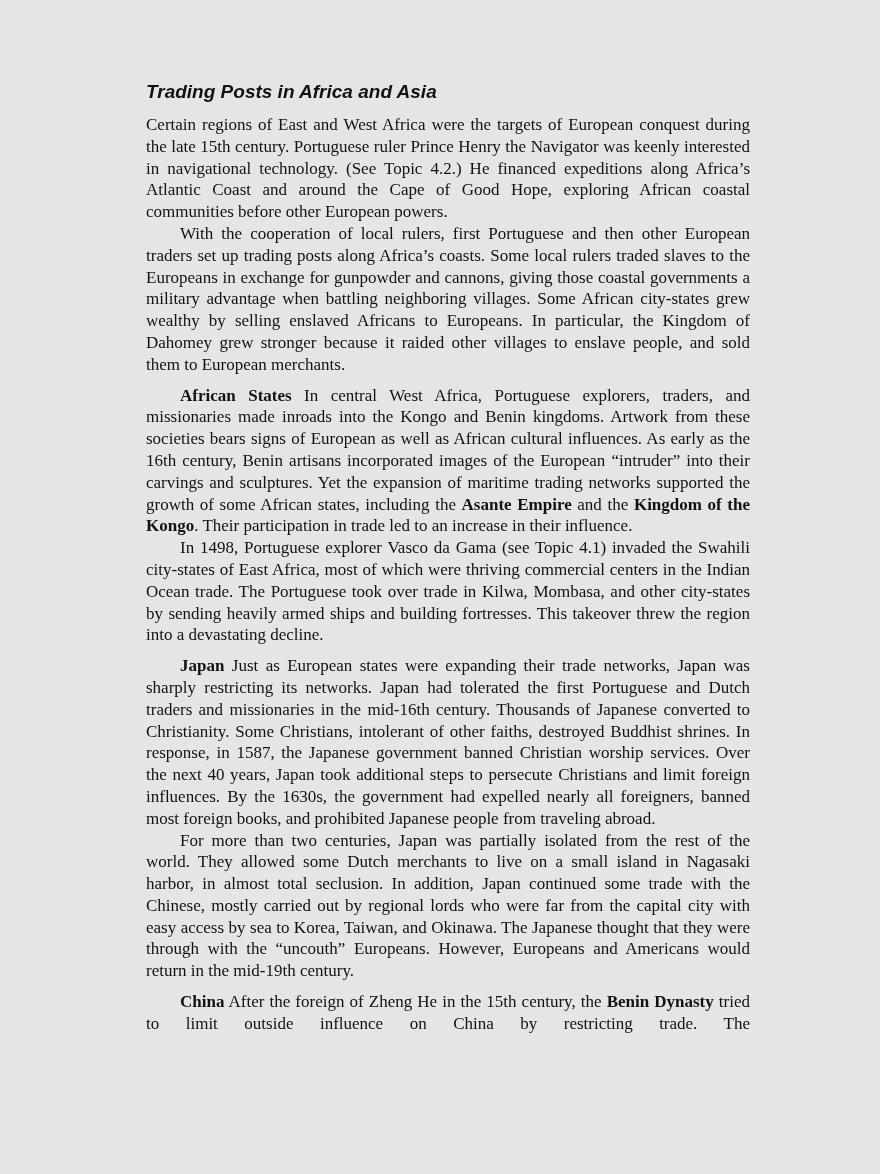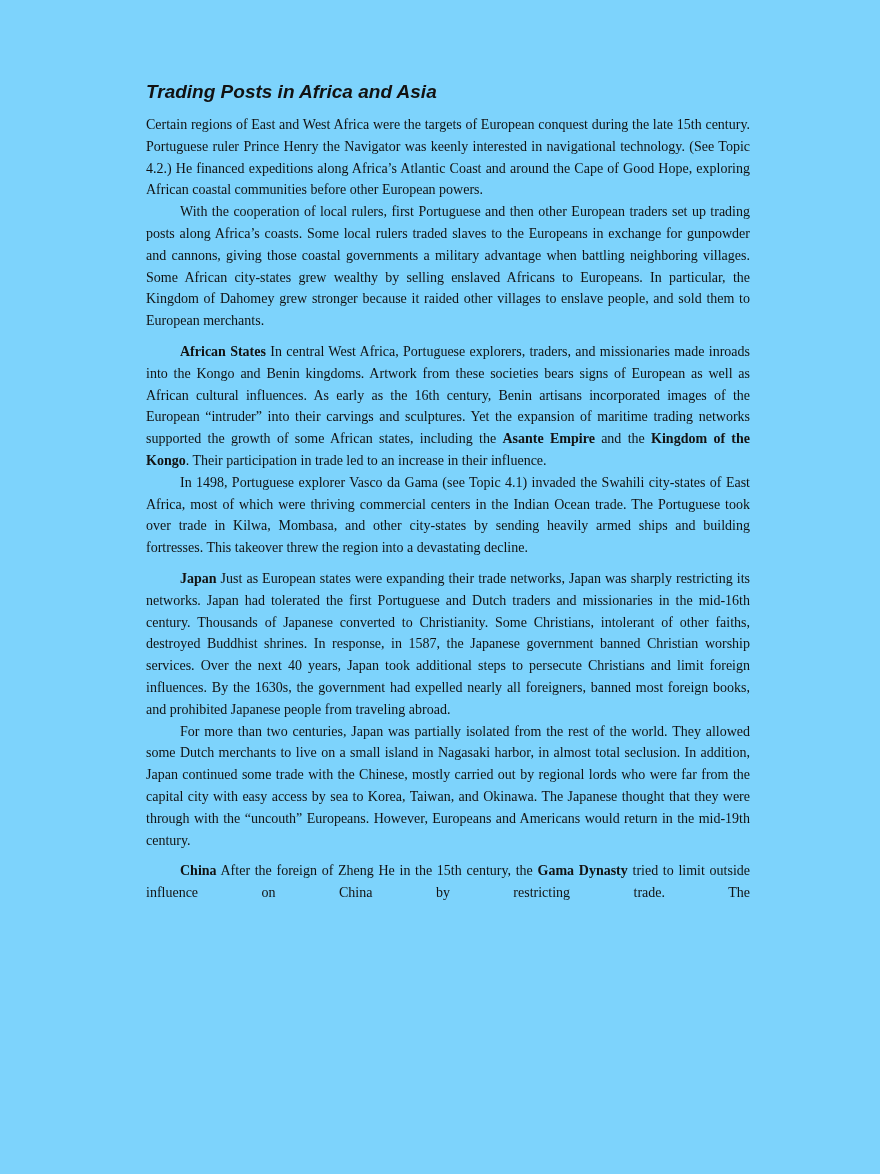--- a/index.html
+++ b/index.html
@@ -4,21 +4,21 @@
 <style>
   html, body {
     margin: 0;
     padding: 0;
     background: #ffffff;
   }
   .page {
     position: relative;
     width: 880px;
     height: 1174px;
-    background: #7dd3fc;
+    background: #e5e5e5;
     font-family: "Liberation Serif", serif;
     color: #121212;
     overflow: hidden;
   }
   .content {
     position: absolute;
     left: 146px;
     top: 80px;
     width: 604px;
   }
@@ -26,21 +26,21 @@
     font-family: "Liberation Sans", sans-serif;
     font-weight: bold;
     font-style: italic;
     font-size: 19px;
     line-height: 24px;
     margin: 0 0 10px 0;
     color: #121212;
   }
   .para {
     margin: 0;
-    font-size: 14px;
+    font-size: 17px;
     line-height: 21.8px;
     text-align: justify;
     color: #121212;
   }
   .indent { text-indent: 34px; }
   .space-before { margin-top: 9px; }
   .justify-last { text-align-last: justify; }
   .lead { font-weight: bold; font-family: Liberation Serif, serif; }
   .bold { font-weight: bold; }
 </style>
@@ -57,16 +57,16 @@
     <p class="para indent"><span>With the cooperation of local rulers, first Portuguese and then other European traders set up trading posts along Africa’s coasts. Some local rulers traded slaves to the Europeans in exchange for gunpowder and cannons, giving those coastal governments a military advantage when battling neighboring villages. Some African city-states grew wealthy by selling enslaved Africans to Europeans. In particular, the Kingdom of Dahomey grew stronger because it raided other villages to enslave people, and sold them to European merchants.</span></p>
 
     <p class="para indent space-before"><b class="lead">African States</b><span>  In central West Africa, Portuguese explorers, traders, and missionaries made inroads into the Kongo and Benin kingdoms. Artwork from these societies bears signs of European as well as African cultural influences. As early as the 16th century, Benin artisans incorporated images of the European “intruder” into their carvings and sculptures. Yet the expansion of maritime trading networks supported the growth of some African states, including the </span><b class="bold">Asante Empire</b><span> and the </span><b class="bold">Kingdom of the Kongo</b><span>. Their participation in trade led to an increase in their influence.</span></p>
 
     <p class="para indent"><span>In 1498, Portuguese explorer Vasco da Gama (see Topic 4.1) invaded the Swahili city-states of East Africa, most of which were thriving commercial centers in the Indian Ocean trade. The Portuguese took over trade in Kilwa, Mombasa, and other city-states by sending heavily armed ships and building fortresses. This takeover threw the region into a devastating decline.</span></p>
 
     <p class="para indent space-before"><b class="lead">Japan</b><span>  Just as European states were expanding their trade networks, Japan was sharply restricting its networks. Japan had tolerated the first Portuguese and Dutch traders and missionaries in the mid-16th century. Thousands of Japanese converted to Christianity. Some Christians, intolerant of other faiths, destroyed Buddhist shrines. In response, in 1587, the Japanese government banned Christian worship services. Over the next 40 years, Japan took additional steps to persecute Christians and limit foreign influences. By the 1630s, the government had expelled nearly all foreigners, banned most foreign books, and prohibited Japanese people from traveling abroad.</span></p>
 
     <p class="para indent"><span>For more than two centuries, Japan was partially isolated from the rest of the world. They allowed some Dutch merchants to live on a small island in Nagasaki harbor, in almost total seclusion. In addition, Japan continued some trade with the Chinese, mostly carried out by regional lords who were far from the capital city with easy access by sea to Korea, Taiwan, and Okinawa. The Japanese thought that they were through with the “uncouth” Europeans. However, Europeans and Americans would return in the mid-19th century.</span></p>
 
-    <p class="para indent space-before justify-last"><b class="lead">China</b><span> After the foreign of Zheng He in the 15th century, the </span><b class="bold">Gama Dynasty</b><span> tried to limit outside influence on China by restricting trade. The</span></p>
+    <p class="para indent space-before justify-last"><b class="lead">China</b><span> After the foreign of Zheng He in the 15th century, the </span><b class="bold">Benin Dynasty</b><span> tried to limit outside influence on China by restricting trade. The</span></p>
 
   </div>
 </div>
 
 </body></html>

